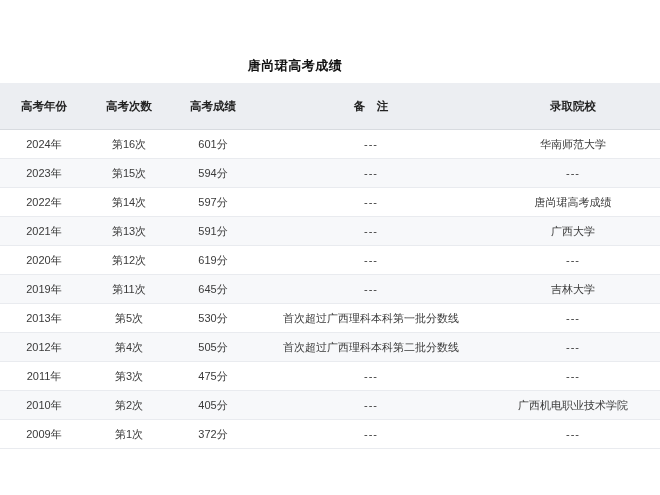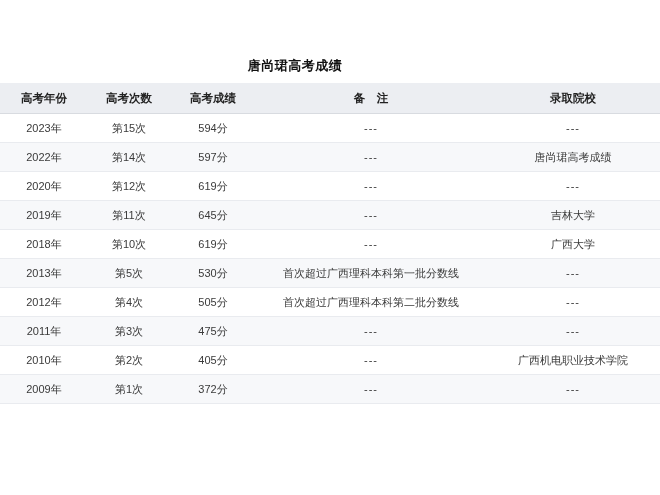--- a/index.html
+++ b/index.html
@@ -44,21 +44,21 @@
 
   table.grades thead th {
     background: #eceef2;
     color: #222222;
     font-weight: bold;
     font-size: 11.5px;
     height: 22px;
     line-height: 22px;
     text-align: center;
     border-bottom: 1px solid #d8dbe0;
-    padding: 4px;
+    padding: 12px;
   }
   table.grades tbody td {
     height: 28px;
     line-height: 28px;
     text-align: center;
     border-bottom: 1px solid #e9ebef;
     padding: 0;
     color: #3a3a3a;
     font-size: 11px;
     white-space: nowrap;
@@ -98,53 +98,60 @@
       <tr>
         <th>高考年份</th>
         <th>高考次数</th>
         <th>高考成绩</th>
         <th>备　注</th>
         <th>录取院校</th>
       </tr>
     </thead>
     <tbody>
       <tr>
+        <td>2024年</td>
+        <td>第16次</td>
+        <td>601分</td>
+        <td class="dash">---</td>
+        <td>华南师范大学</td>
+      </tr>
+      <tr>
         <td>2023年</td>
         <td>第15次</td>
         <td>594分</td>
         <td class="dash">---</td>
         <td class="dash">---</td>
       </tr>
       <tr>
         <td>2022年</td>
         <td>第14次</td>
         <td>597分</td>
         <td class="dash">---</td>
         <td>唐尚珺高考成绩</td>
       </tr>
       <tr>
+        <td>2021年</td>
+        <td>第13次</td>
+        <td>591分</td>
+        <td class="dash">---</td>
+        <td>广西大学</td>
+      </tr>
+      <tr>
         <td>2020年</td>
         <td>第12次</td>
         <td>619分</td>
         <td class="dash">---</td>
         <td class="dash">---</td>
       </tr>
       <tr>
         <td>2019年</td>
         <td>第11次</td>
         <td>645分</td>
         <td class="dash">---</td>
         <td>吉林大学</td>
-      </tr>
-      <tr>
-        <td>2018年</td>
-        <td>第10次</td>
-        <td>619分</td>
-        <td class="dash">---</td>
-        <td>广西大学</td>
       </tr>
       <tr>
         <td>2013年</td>
         <td>第5次</td>
         <td>530分</td>
         <td class="note-text">首次超过广西理科本科第一批分数线</td>
         <td class="dash">---</td>
       </tr>
       <tr>
         <td>2012年</td>

